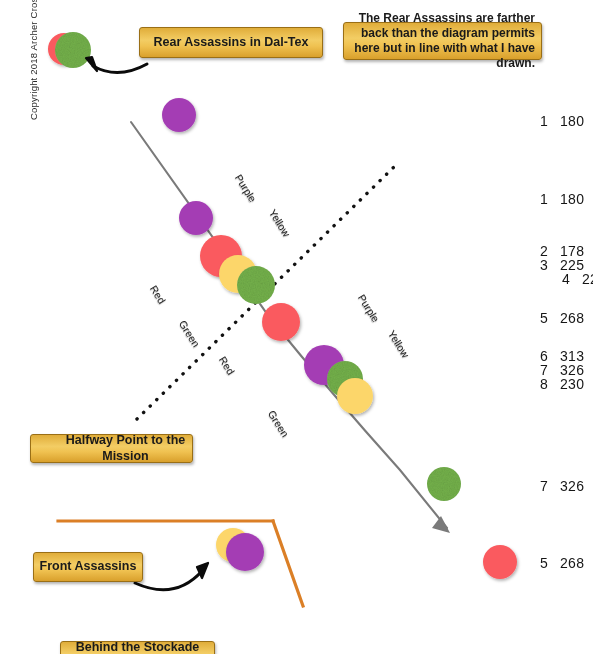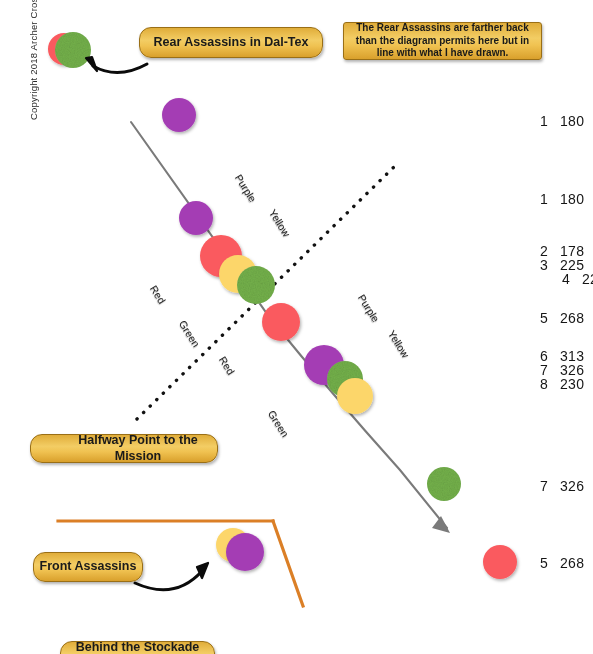--- a/index.html
+++ b/index.html
@@ -35,22 +35,22 @@
     border-radius: 3px;
     background: linear-gradient(to bottom, #e0ad3a 0%, #f3cd64 42%, #f0c251 62%, #d9a02c 100%);
     box-shadow: 1px 2px 3px rgba(0,0,0,0.30);
     color: #1a1a1a;
     display: flex;
     align-items: center;
     justify-content: center;
     text-align: center;
     line-height: 1.25;
   }
-  .callout.big   { font-size: 12.5px; font-weight: 700; border-radius: 12px; }
-  .callout.small { font-size: 10px;  font-weight: 700; padding: 7px 6px; }
+  .callout.big   { font-size: 12.5px; font-weight: 700; }
+  .callout.small { font-size: 12px;  font-weight: 700; padding: 7px 6px; text-align: right; }
 
   
   .readout {
     position: absolute;
     font-size: 14px;
     color: #161616;
     white-space: nowrap;
     letter-spacing: 0.3px;
   }
   .readout .idx { display: inline-block; width: 13px; }
@@ -150,21 +150,21 @@
 
   <div id="copyright">Copyright 2018   Archer Crosley   All Rights Reserved</div>
 
   <div id="callout-layer">
       <div class="callout big" style="left: 139px; top: 27px; width: 184px; height: 31px;">
         <span>Rear Assassins in Dal-Tex</span>
       </div>
       <div class="callout small" style="left: 343px; top: 22px; width: 199px; height: 38px;">
         <span>The Rear Assassins are farther back than the diagram permits here but in line with what I have drawn.</span>
       </div>
-      <div class="callout big" style="left: 30px; top: 434px; width: 188px; height: 29px; padding-left: 28px;">
+      <div class="callout big" style="left: 30px; top: 434px; width: 163px; height: 29px; padding-left: 28px;">
         <span>Halfway Point to the Mission</span>
       </div>
       <div class="callout big" style="left: 33px; top: 552px; width: 110px; height: 30px;">
         <span>Front Assassins</span>
       </div>
       <div class="callout big" style="left: 60px; top: 605px; width: 155px; height: 29px; margin-top: 36px;">
         <span>Behind the Stockade Fence</span>
       </div>
     </div>
 

